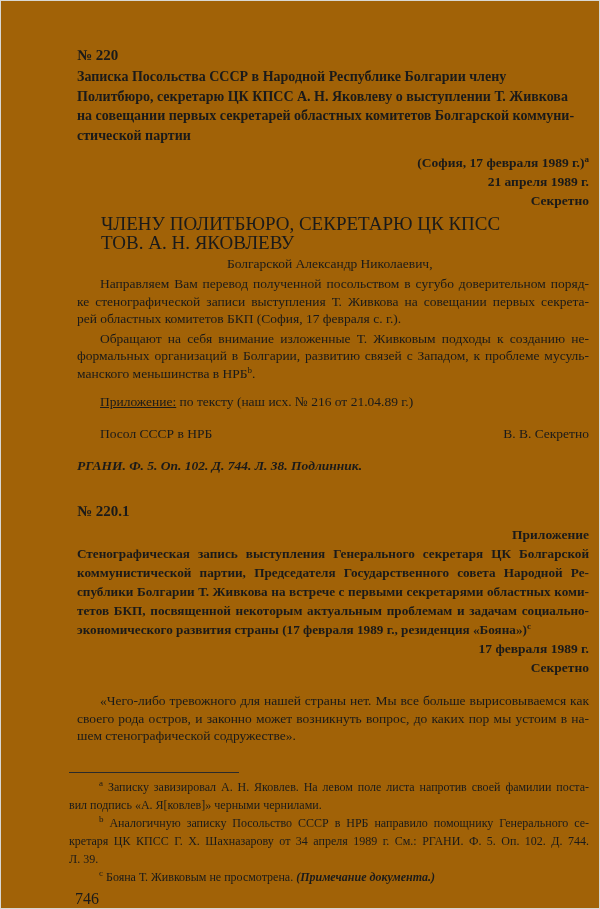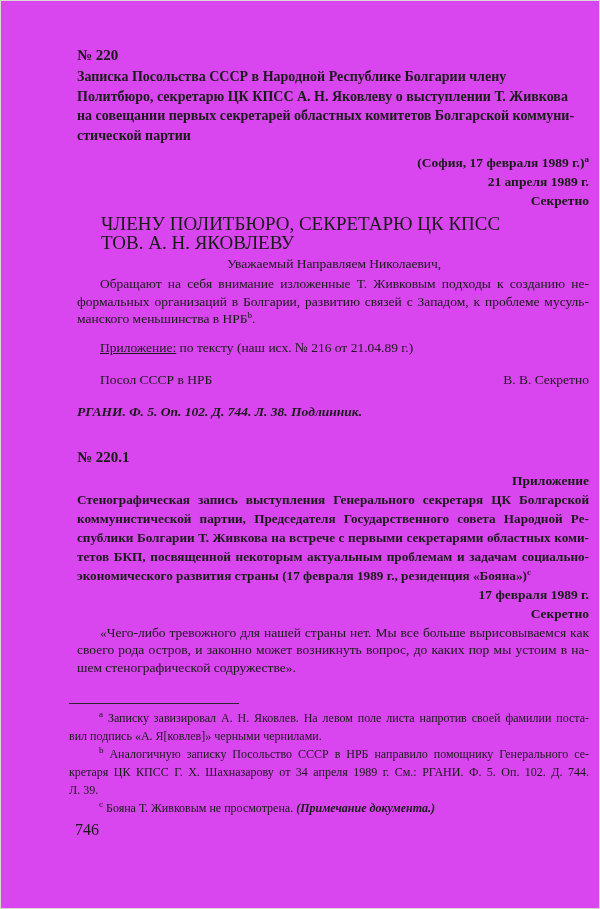--- a/index.html
+++ b/index.html
@@ -1,21 +1,21 @@
 <!DOCTYPE html>
 <html lang="ru"><head>
 <meta charset="utf-8">
 <style>
   html,body{margin:0;padding:0;}
   body{background:#e9e8e4;}
   .page{
     position:relative;
     width:600px;height:909px;
     margin:0 auto;
-    background:#d946ef;
+    background:#a16207;
     border:1px solid #d9d8d3;
     box-sizing:border-box;
     padding:44px 10px 0 76px;
     font-family:"Liberation Serif","DejaVu Serif",serif;
     color:#1a1a1a;
     overflow:hidden;
   }
   .doc-number{font-size:15px;font-weight:bold;line-height:20px;margin-bottom:2px;}
   .title1 .line{font-size:14px;font-weight:bold;line-height:19.5px;}
   .right-block{text-align:right;font-weight:bold;font-size:13.5px;line-height:19px;}
@@ -28,21 +28,21 @@
   .j{text-align:justify;text-align-last:justify;word-spacing:-1px;}
   .ind{text-indent:23px;}
   .attachment{margin-top:10px;padding-left:23px;font-size:13.5px;line-height:19px;}
   .attachment .u{text-decoration:underline;}
   .signature{margin-top:13px;display:flex;justify-content:space-between;font-size:13.5px;line-height:19px;}
   .signature .pos{padding-left:23px;}
   .archive{margin-top:13px;font-size:13.5px;line-height:19px;font-style:italic;font-weight:bold;}
   .doc2-number{margin-top:26px;}
   .annex{margin-top:4px;text-align:right;font-weight:bold;font-size:13.5px;line-height:19px;}
   .title2 .line{font-size:13.2px;font-weight:bold;line-height:19px;}
-  .quote{margin-top:1px;}
+  .quote{margin-top:15px;}
   .footnotes{
     margin-top:27px;margin-left:-8px;
     font-size:12px;line-height:18px;
   }
   .fn-rule{width:170px;border-top:1.6px solid #2a2a2a;margin-bottom:5px;}
   .fn .line{font-size:12px;line-height:18px;}
   .fn .first{text-indent:30px;}
   .fn .note{font-style:italic;font-weight:bold;}
   .pagenum{margin-top:3px;margin-left:-2px;font-size:16px;line-height:20px;}
 </style>
@@ -64,22 +64,27 @@
     <div><span>(София, 17 февраля 1989 г.)</span><sup>a</sup></div>
     <div>21 апреля 1989 г.</div>
     <div>Секретно</div>
   </div>
 
   <div class="addressee">
     <div>ЧЛЕНУ ПОЛИТБЮРО, СЕКРЕТАРЮ ЦК КПСС</div>
     <div>ТОВ. А. Н. ЯКОВЛЕВУ</div>
   </div>
 
-  <div class="salutation">Уважаемый Направляем Николаевич,</div>
+  <div class="salutation">Болгарской Александр Николаевич,</div>
 
+  <div class="body-par">
+    <div class="line j ind">Направляем Вам перевод полученной посольством в сугубо доверительном поряд-</div>
+    <div class="line j">ке стенографической записи выступления Т. Живкова на совещании первых секрета-</div>
+    <div class="line">рей областных комитетов БКП (София, 17 февраля с. г.).</div>
+  </div>
 
   <div class="body-par">
     <div class="line j ind">Обращают на себя внимание изложенные Т. Живковым подходы к созданию не-</div>
     <div class="line j">формальных организаций в Болгарии, развитию связей с Западом, к проблеме мусуль-</div>
     <div class="line"><span>манского меньшинства в НРБ</span><sup>b</sup><span>.</span></div>
   </div>
 
   <div class="attachment">
     <span class="u">Приложение:</span><span> по тексту (наш исх. № 216 от 21.04.89 г.)</span>
   </div>

